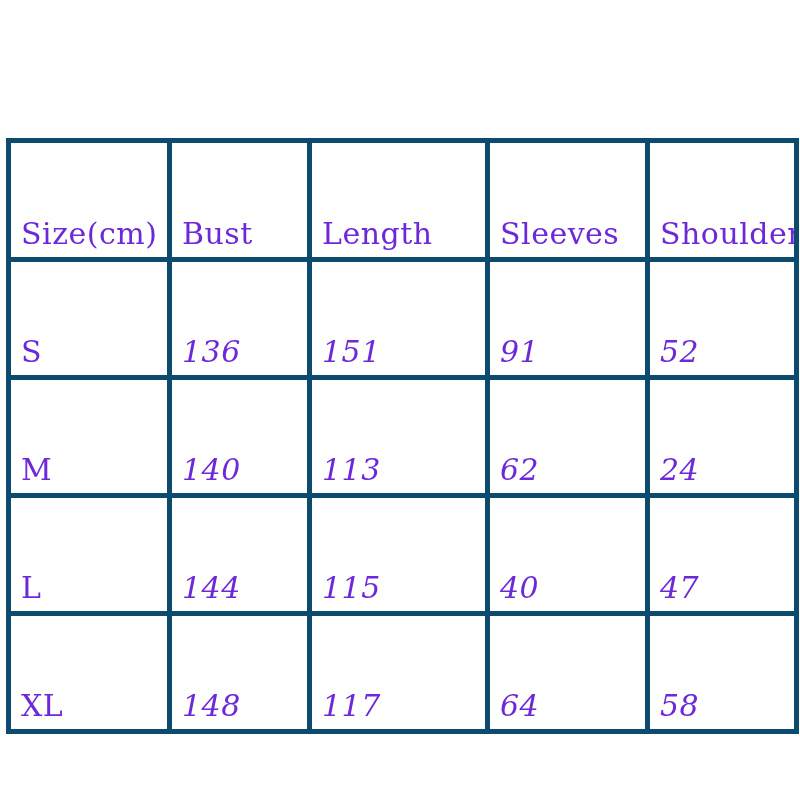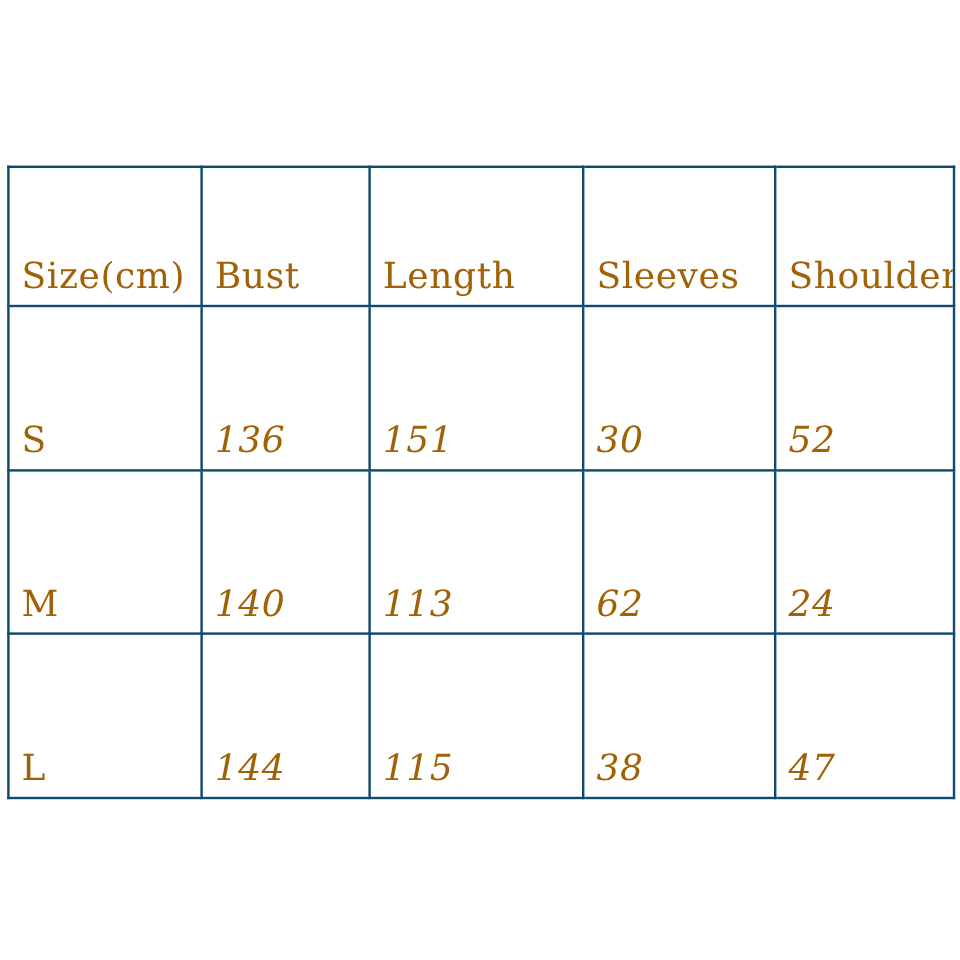--- a/index.html
+++ b/index.html
@@ -34,28 +34,28 @@
   }
 
   table.size-chart col.c0 { width: 161px; }
   table.size-chart col.c1 { width: 140px; }
   table.size-chart col.c2 { width: 178px; }
   table.size-chart col.c3 { width: 160px; }
   table.size-chart col.c4 { width: 149px; }
 
   table.size-chart th,
   table.size-chart td {
-    border: 2px solid #0c4a6e;
+    border: 5px solid #0c4a6e;
     vertical-align: bottom;
     text-align: left;
     padding: 0 0 8px 10px;
     font-weight: normal;
     font-size: 30px;
     line-height: 1.0;
-    color: #a16207;
+    color: #6d28d9;
     letter-spacing: 0.5px;
     white-space: nowrap;
     overflow: hidden;
   }
 
   table.size-chart thead th {
     height: 106px;
   }
 
   table.size-chart tbody td {
@@ -87,32 +87,39 @@
         <th>Length</th>
         <th>Sleeves</th>
         <th>Shoulder</th>
       </tr>
     </thead>
     <tbody>
       <tr>
         <td class="lbl">S</td>
         <td class="num">136</td>
         <td class="num">151</td>
-        <td class="num">30</td>
+        <td class="num">91</td>
         <td class="num">52</td>
       </tr>
       <tr>
         <td class="lbl">M</td>
         <td class="num">140</td>
         <td class="num">113</td>
         <td class="num">62</td>
         <td class="num">24</td>
       </tr>
       <tr>
         <td class="lbl">L</td>
         <td class="num">144</td>
         <td class="num">115</td>
-        <td class="num">38</td>
+        <td class="num">40</td>
         <td class="num">47</td>
+      </tr>
+      <tr>
+        <td class="lbl">XL</td>
+        <td class="num">148</td>
+        <td class="num">117</td>
+        <td class="num">64</td>
+        <td class="num">58</td>
       </tr>
     </tbody>
   </table>
 </div>
 
 </body></html>

